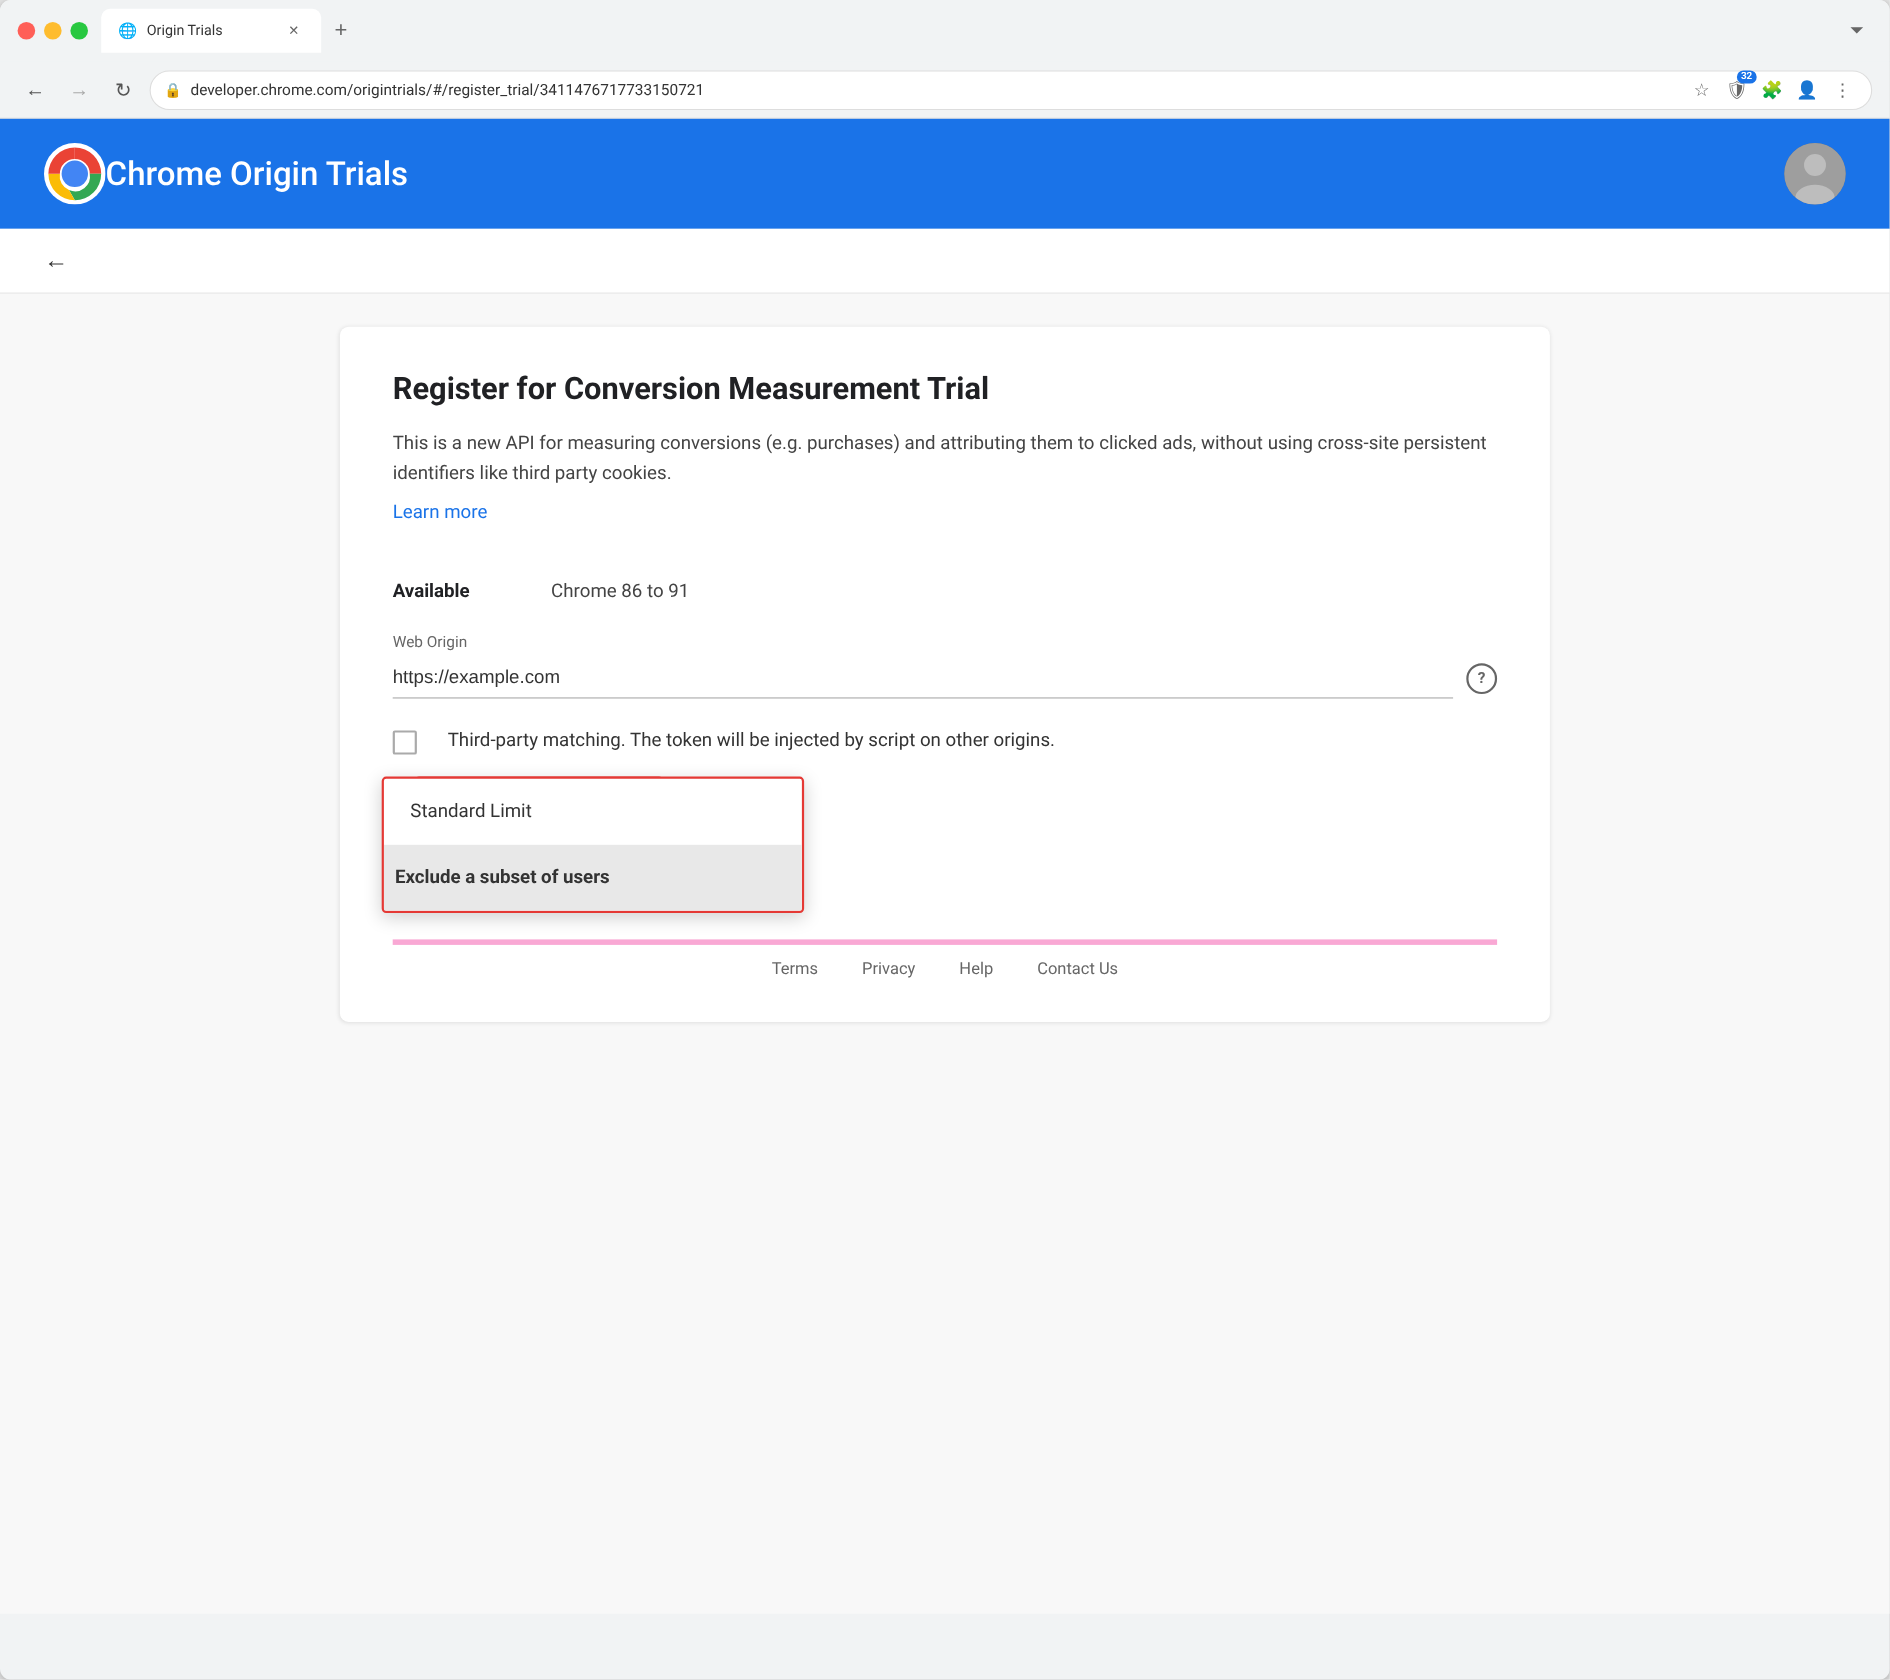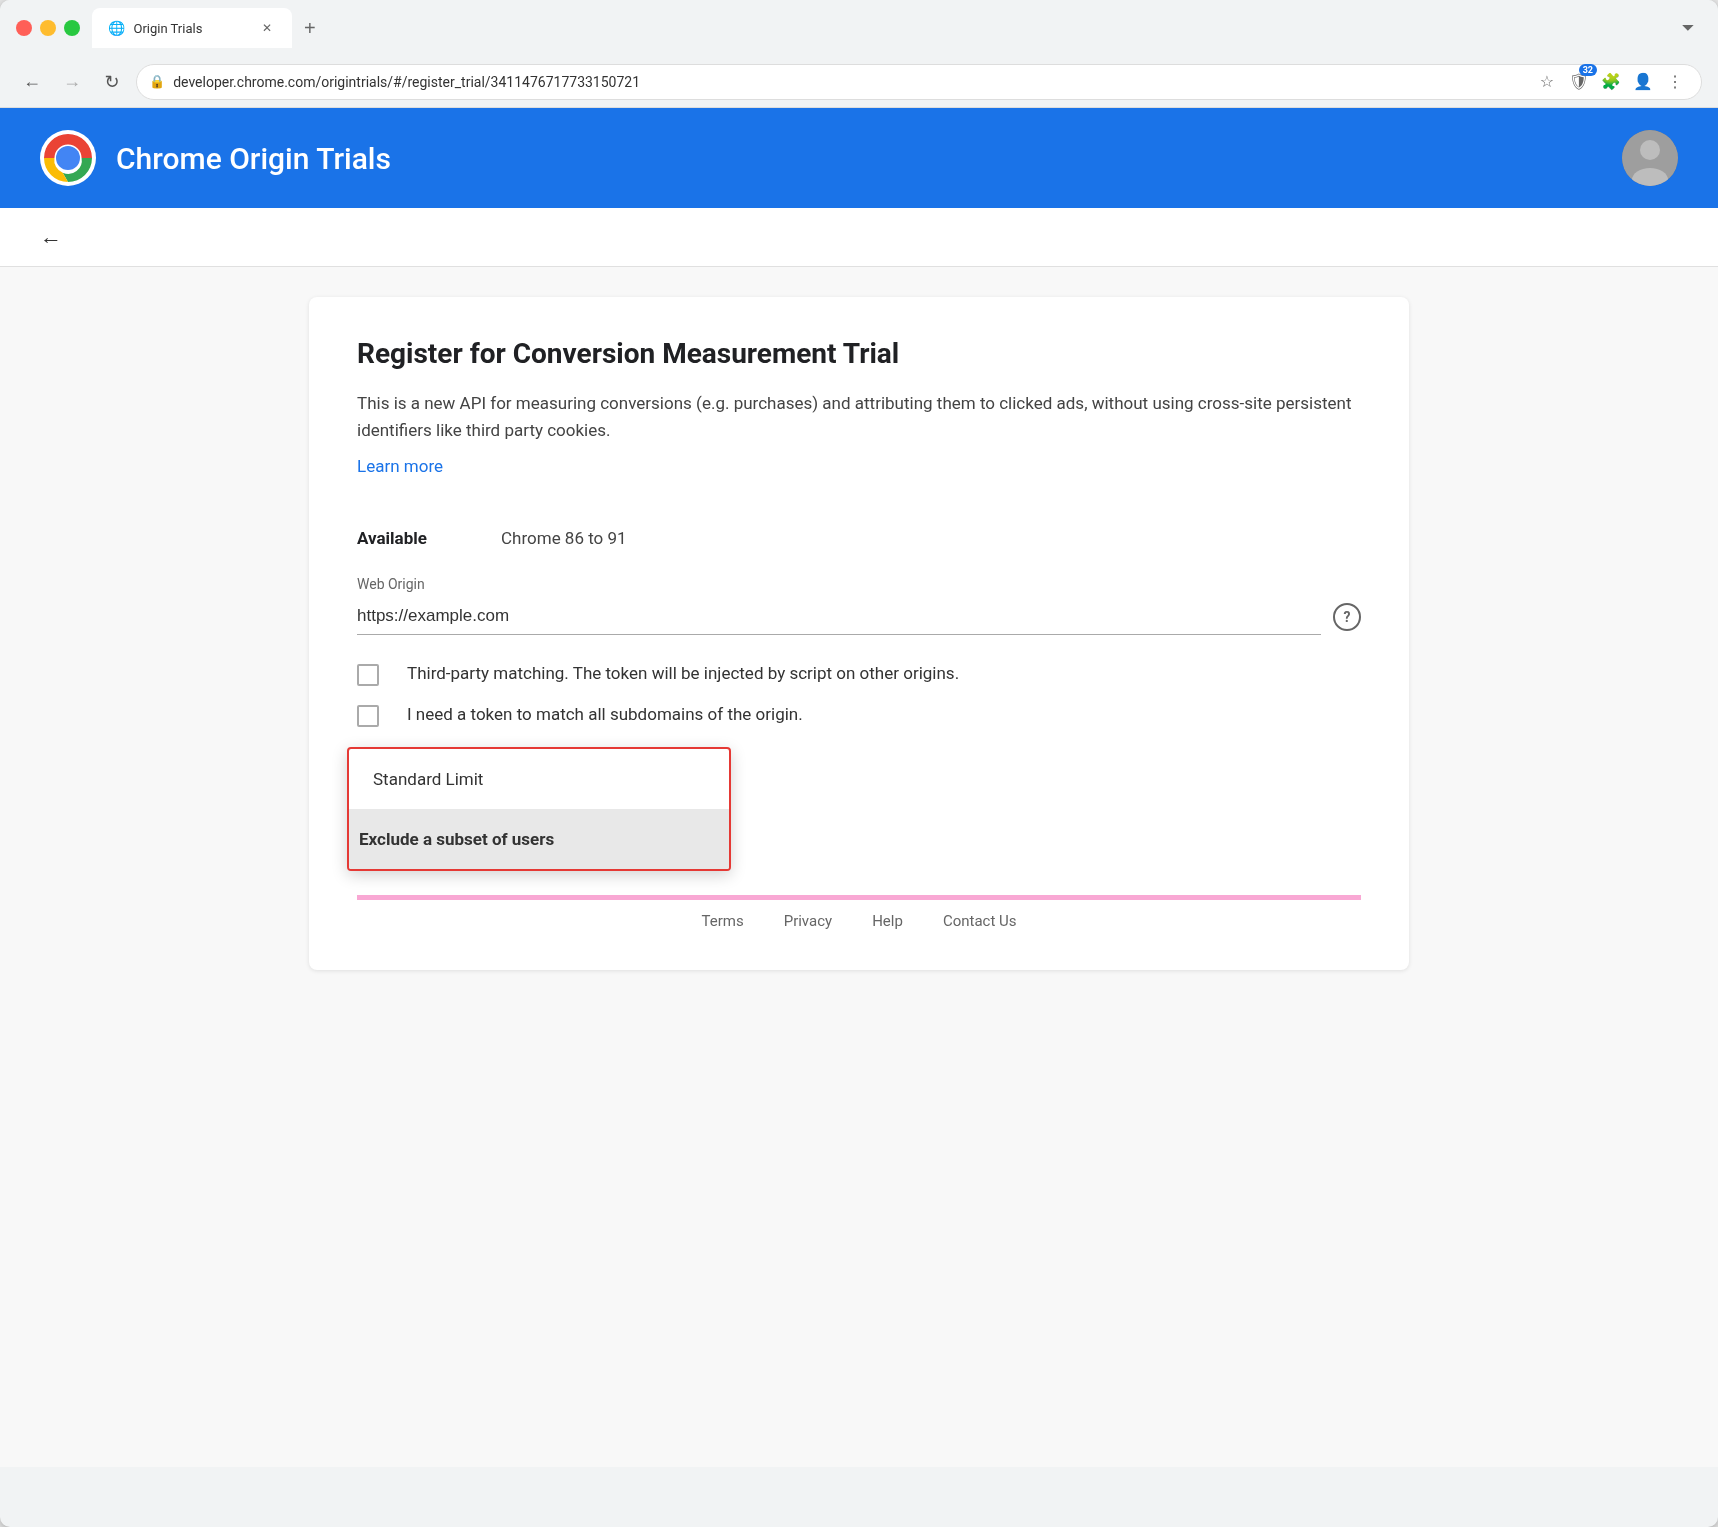--- a/index.html
+++ b/index.html
@@ -193,21 +193,20 @@
       height: 100px;
       display: flex;
       align-items: center;
       padding: 0 40px;
       justify-content: space-between;
     }
 
     .header-left {
       display: flex;
       align-items: center;
-      gap: 20px;
       text-align: right;
     }
 
     .app-title {
       color: white;
       font-size: 30px;
       font-weight: 500;
     }
 
     .user-avatar {
@@ -562,24 +561,20 @@
           <input type="text" class="text-input" value="https://example.com" style="">
           <div class="help-icon">?</div>
         </div>
       </div>
 
       <div class="checkbox-group">
         <div class="checkbox-item">
           <div class="checkbox"></div>
           <span class="checkbox-label">Third-party matching. The token will be injected by script on other origins.</span>
         </div>
-        <div class="checkbox-item">
-          <div class="checkbox"></div>
-          <span class="checkbox-label">I need a token to match all subdomains of the origin.</span>
-        </div>
       </div>
 
       
       <div class="dropdown-container">
         <div class="dropdown-area">
 
           <div class="dropdown-popup">
             <div class="dropdown-item">Standard Limit</div>
             <div class="dropdown-item selected">Exclude a subset of users</div>
           </div>

